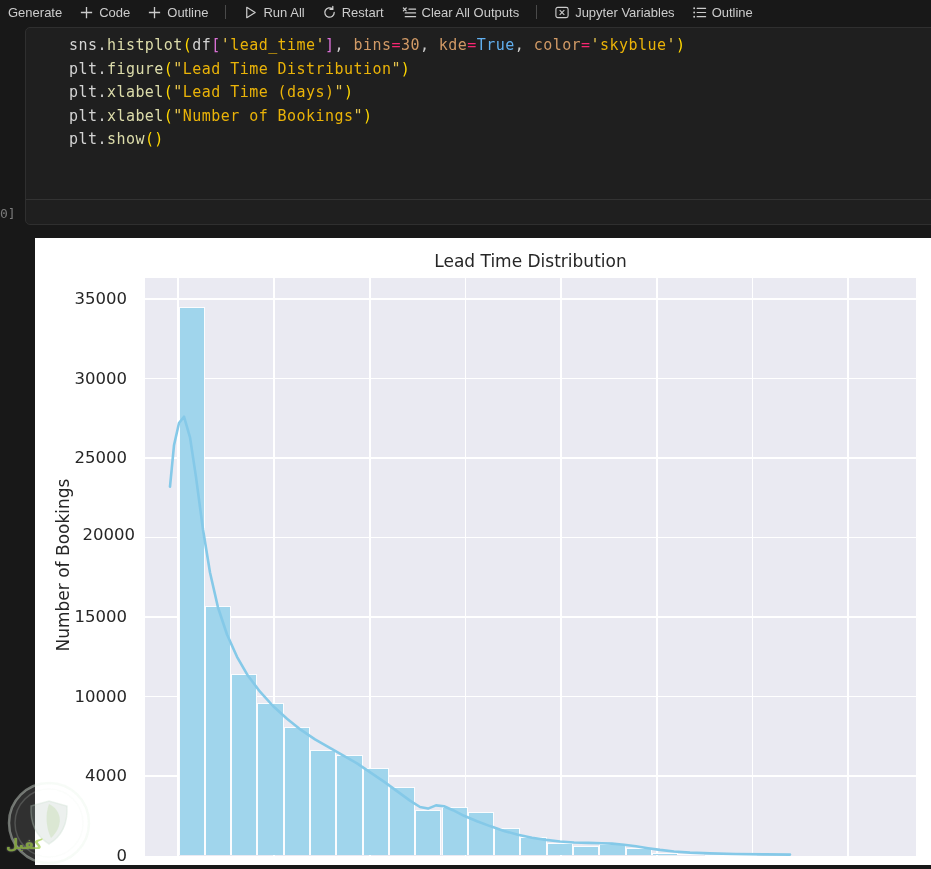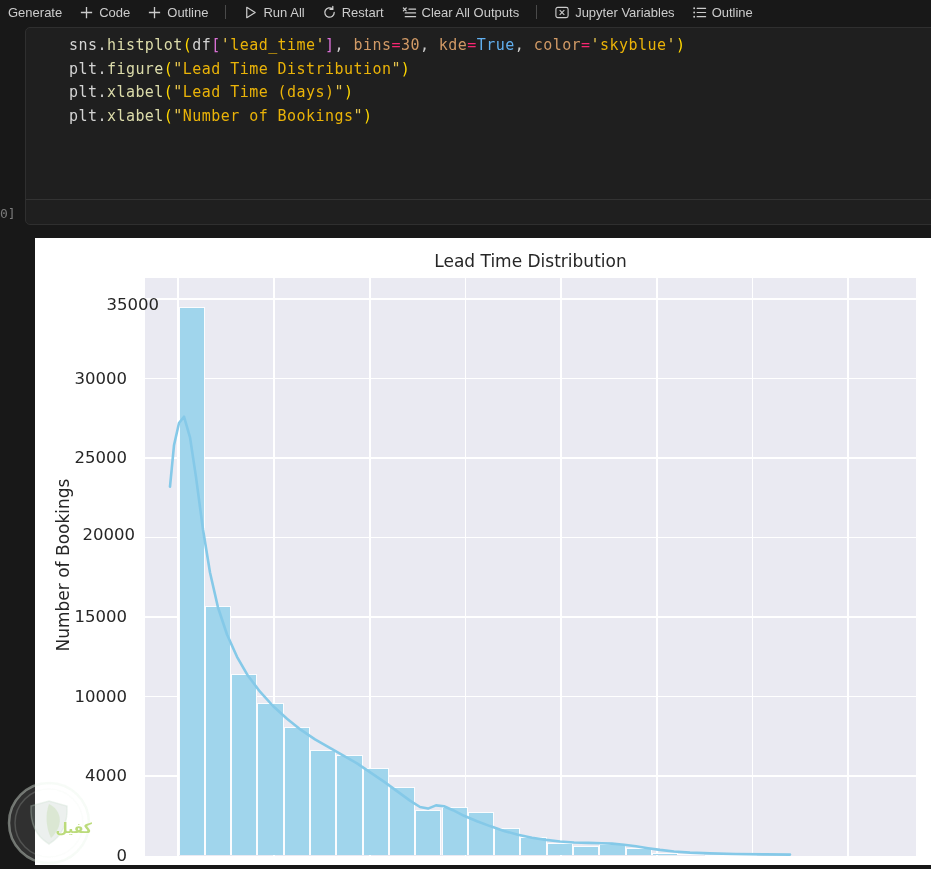--- a/index.html
+++ b/index.html
@@ -35,21 +35,21 @@
   .bar{position:absolute;background:#a0d5ec;box-sizing:border-box;
        border-left:1px solid #fbfcfe;border-right:1px solid #fbfcfe;border-top:1px solid #fbfcfe;}
   .kde-svg{position:absolute;left:0;top:0;pointer-events:none;}
   .ytick{position:absolute;width:92px;text-align:right;font-family:"DejaVu Sans",sans-serif;
          font-size:16.5px;color:#262626;}
   .ylabel{position:absolute;left:-147px;top:317px;width:350px;text-align:center;
           transform:rotate(-90deg);transform-origin:center;
           font-family:"DejaVu Sans",sans-serif;font-size:17px;color:#262626;}
   
   .watermark{position:absolute;left:6px;top:780px;width:86px;height:86px;opacity:0.75;pointer-events:none;}
-  .wm-text{position:absolute;left:0;width:86px;top:40px;text-align:right;
+  .wm-text{position:absolute;left:0;width:86px;top:56px;text-align:left;
            color:#a5cf4f;font-size:14px;font-weight:bold;
            font-family:"DejaVu Sans",sans-serif;text-shadow:0 0 2px rgba(255,255,255,0.6);}
   .bottom-strip{position:absolute;left:0;top:865px;width:931px;height:4px;background:#181818;}
   .left-strip{position:absolute;left:0;top:238px;width:35px;height:631px;background:#181818;}
 </style>
 </head>
 <body>
 
 <div class="toolbar" id="toolbar">
     <div class="tb-item">
@@ -118,20 +118,21 @@
       <span>Outline</span>
     </div>
   </div>
 
 <div class="cell">
   <div class="code" id="code">
       <div class="cl"><span class="tk-v">sns</span><span class="tk-p">.</span><span class="tk-f">histplot</span><span class="tk-b1">(</span><span class="tk-v">df</span><span class="tk-b2">[</span><span class="tk-q">'</span><span class="tk-s">lead_time</span><span class="tk-q">'</span><span class="tk-b2">]</span><span class="tk-p">, </span><span class="tk-a">bins</span><span class="tk-o">=</span><span class="tk-n">30</span><span class="tk-p">, </span><span class="tk-a">kde</span><span class="tk-o">=</span><span class="tk-k">True</span><span class="tk-p">, </span><span class="tk-a">color</span><span class="tk-o">=</span><span class="tk-q">'</span><span class="tk-s">skyblue</span><span class="tk-q">'</span><span class="tk-b1">)</span></div>
       <div class="cl"><span class="tk-v">plt</span><span class="tk-p">.</span><span class="tk-f">figure</span><span class="tk-b1">(</span><span class="tk-q">"</span><span class="tk-s">Lead Time Distribution</span><span class="tk-q">"</span><span class="tk-b1">)</span></div>
       <div class="cl"><span class="tk-v">plt</span><span class="tk-p">.</span><span class="tk-f">xlabel</span><span class="tk-b1">(</span><span class="tk-q">"</span><span class="tk-s">Lead Time (days)</span><span class="tk-q">"</span><span class="tk-b1">)</span></div>
       <div class="cl"><span class="tk-v">plt</span><span class="tk-p">.</span><span class="tk-f">xlabel</span><span class="tk-b1">(</span><span class="tk-q">"</span><span class="tk-s">Number of Bookings</span><span class="tk-q">"</span><span class="tk-b1">)</span></div>
+      <div class="cl"><span class="tk-v">plt</span><span class="tk-p">.</span><span class="tk-f">show</span><span class="tk-b1">(</span><span class="tk-b1">)</span></div>
     </div>
   <div class="cell-divider"></div>
 </div>
 <div class="exec-count">0]</div>
 <div class="gutter-dot">.</div>
 
 <div class="output" id="output">
   <div class="chart-title">Lead Time Distribution</div>
   <div class="ylabel">Number of Bookings</div>
   <div class="axes" id="axes">
@@ -177,21 +178,21 @@
       </svg>
     </div>
   <div id="yticks">
       <div class="ytick" style="left: 0px; top: 607.5px;">0</div>
       <div class="ytick" style="left: 0px; top: 528px;">4000</div>
       <div class="ytick" style="left: 0px; top: 448.5px;">10000</div>
       <div class="ytick" style="left: 0px; top: 369px;">15000</div>
       <div class="ytick" style="left: 0px; top: 287px; margin-left: 8px;">20000</div>
       <div class="ytick" style="left: 0px; top: 210px;">25000</div>
       <div class="ytick" style="left: 0px; top: 130.5px;">30000</div>
-      <div class="ytick" style="left: 0px; top: 57px; padding-left: 32px;">35000</div>
+      <div class="ytick" style="left: 0px; top: 51px;">35000</div>
     </div>
 </div>
 <div class="left-strip"></div>
 <div class="bottom-strip"></div>
 
 <div class="watermark">
   <svg width="86" height="86" viewBox="0 0 86 86">
     <circle cx="43" cy="43" r="40" fill="rgba(255,255,255,0.14)" stroke="rgba(235,245,235,0.55)" stroke-width="2.5"></circle>
     <circle cx="43" cy="43" r="34" fill="none" stroke="rgba(235,245,235,0.25)" stroke-width="1.5"></circle>
     <path d="M25 26 L43 21 L61 26 C62 44 56 56 43 64 C30 56 24 44 25 26 Z" fill="rgba(170,190,180,0.30)" stroke="rgba(200,220,205,0.45)" stroke-width="1.5"></path>

